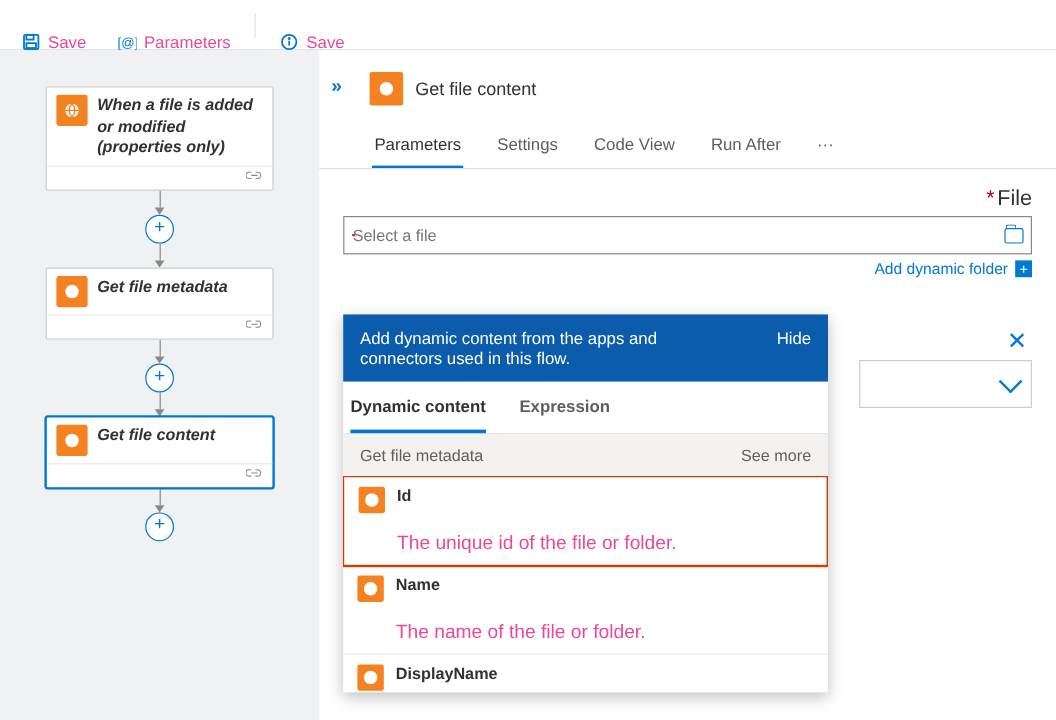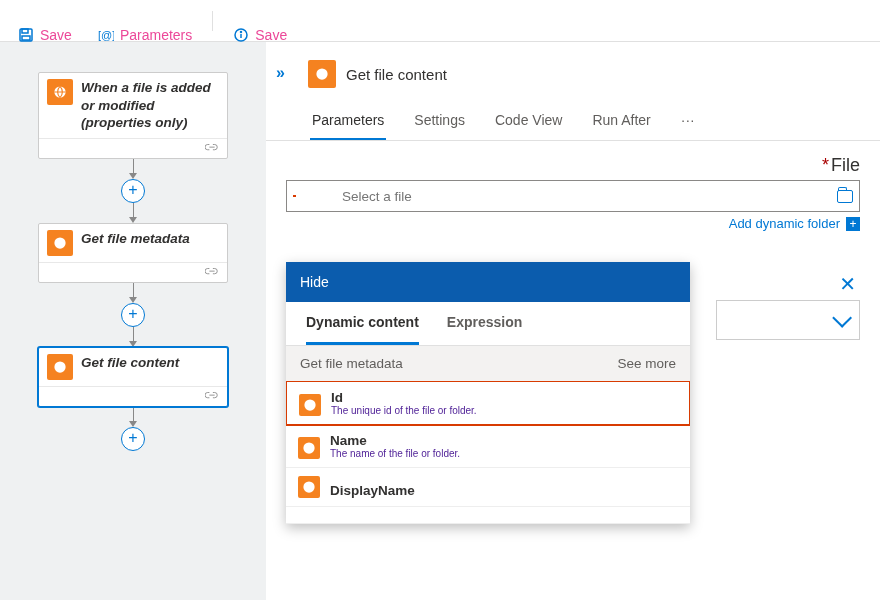--- a/index.html
+++ b/index.html
@@ -39,44 +39,44 @@
   .panel-head .orange-ico { width:28px; height:28px; }
   .panel-title { font-size:15px; color:#323130; }
   .tabs { display:flex; gap:26px; padding: 6px 0 0 44px; border-bottom:1px solid #e0e0e0; }
   .tab { font-size:14px; color:#605e5c; padding:6px 2px 10px; cursor:pointer; }
   .tab.active { color:#323130; border-bottom:2px solid #0078d4; }
   .ellipsis { color:#605e5c; }
 
   .body { padding: 14px 20px 0 20px; }
   .field-label { font-size:18px; color:#323130; margin-bottom:4px;text-align:right; }
   .req { color:#a80000; margin-right:2px; }
-  .file-input { width:100%; height:32px; border:1px solid #8a8886; display:flex; align-items:center; padding:12px 6px;gap:48px; }
+  .file-input { width:100%; height:32px; border:1px solid #8a8886; display:flex; align-items:center; padding:12px 6px; }
   .file-input input { border:none; outline:none; flex:1; font-size:13.5px; color:#323130; background:transparent; }
   .spell { border-bottom:2px dotted #d83b01; }
   .folder-ico { width:16px; height:13px; border:1.5px solid #0078d4; border-radius:2px; position:relative; margin-left:6px; }
   .folder-ico::before { content:""; position:absolute; top:-4px; left:0; width:7px; height:3px; border:1.5px solid #0078d4; border-bottom:none; border-radius:2px 2px 0 0; }
   .add-dc-row { display:flex; justify-content:flex-end; align-items:center; gap:6px; margin:4px 0 0; font-size:13px; color:#0078d4; }
   .plus-badge { width:14px;height:14px;background:#0078d4;color:#fff;font-size:12px;line-height:14px;text-align:center; }
 
   
   .dc { position:absolute; top:220px; left:20px; width:404px; background:#fff; box-shadow:0 4px 12px rgba(0,0,0,0.25); }
   .dc-banner { background:#0b5cad; color:#fff; padding:12px 14px; display:flex; justify-content:space-between; align-items:flex-start; font-size:14px; }
-  .dc-tabs { display:flex; border-bottom:1px solid #e0e0e0; padding: 0 20px; }
+  .dc-tabs { display:flex; border-bottom:1px solid #e0e0e0; padding: 0 6px; }
   .dc-tab { font-size:14px; font-weight:600; color:#605e5c; padding:12px 0; margin-right:28px; cursor:pointer; }
   .dc-tab.active { color:#323130; border-bottom:3px solid #0078d4; }
   .dc-search-zone { background:#e8e8e8; padding:14px; }
   .dc-search { background:#fff; border:1px solid #323130; height:34px; display:flex; align-items:center; padding:0 10px; gap:10px; }
   .dc-search input { border:none; outline:none; flex:1; font-size:14px; }
   .dc-group { background:#f3f2f1; padding:10px 14px; display:flex; justify-content:space-between; font-size:13.5px; color:#605e5c; }
   .dc-list { max-height:180px; overflow-y:scroll; }
-  .dc-item { display:flex; align-items:flex-end; gap:10px; padding:8px 12px; border-bottom:1px solid #eee; }
+  .dc-item { display:flex; align-items:flex-start; gap:10px; padding:8px 12px; border-bottom:1px solid #eee; }
   .dc-item.hi { border:2px solid #d83b01; margin:-1px; }
   .dc-item .orange-ico { width:22px; height:22px; }
   .dc-texts .t { font-size:13.5px; font-weight:600; color:#323130; }
-  .dc-texts .d { font-size:10px; color:#4c1d95; }
+  .dc-texts .d { font-size:16px; color:#ec4899;margin-top:24px; }
   .dc-list::-webkit-scrollbar { width:14px; }
   .dc-list::-webkit-scrollbar-track { background:#f0f0f0; }
   .dc-list::-webkit-scrollbar-thumb { background:#c8c8c8; }
 
   
   .accordion { position:absolute; top:258px; left:450px; right:20px; height:40px; background:#fff; border:1px solid #ccc; display:flex; align-items:center; justify-content:flex-end; padding:0 12px; }
   .chev { width:14px; height:14px; border-right:2px solid #0078d4; border-bottom:2px solid #0078d4; transform:rotate(45deg) translateY(-3px); }
   .close-x { position:absolute; top:230px; right:24px; font-size:20px; color:#0078d4; }
 </style>
 </head>
@@ -219,20 +219,21 @@
       </div>
     </div>
 
     <span class="close-x">✕</span>
     <div class="accordion">
       <span class="chev"></span>
     </div>
 
     <div class="dc">
       <div class="dc-banner">
+        <span style="max-width:300px;">Add dynamic content from the apps and connectors used in this flow.</span>
         <span>Hide</span>
       </div>
       <div class="dc-tabs">
         <span class="dc-tab active">Dynamic content</span>
         <span class="dc-tab">Expression</span>
       </div>
       <div class="dc-group">
         <span>Get file metadata</span>
         <span>See more</span>
       </div>

